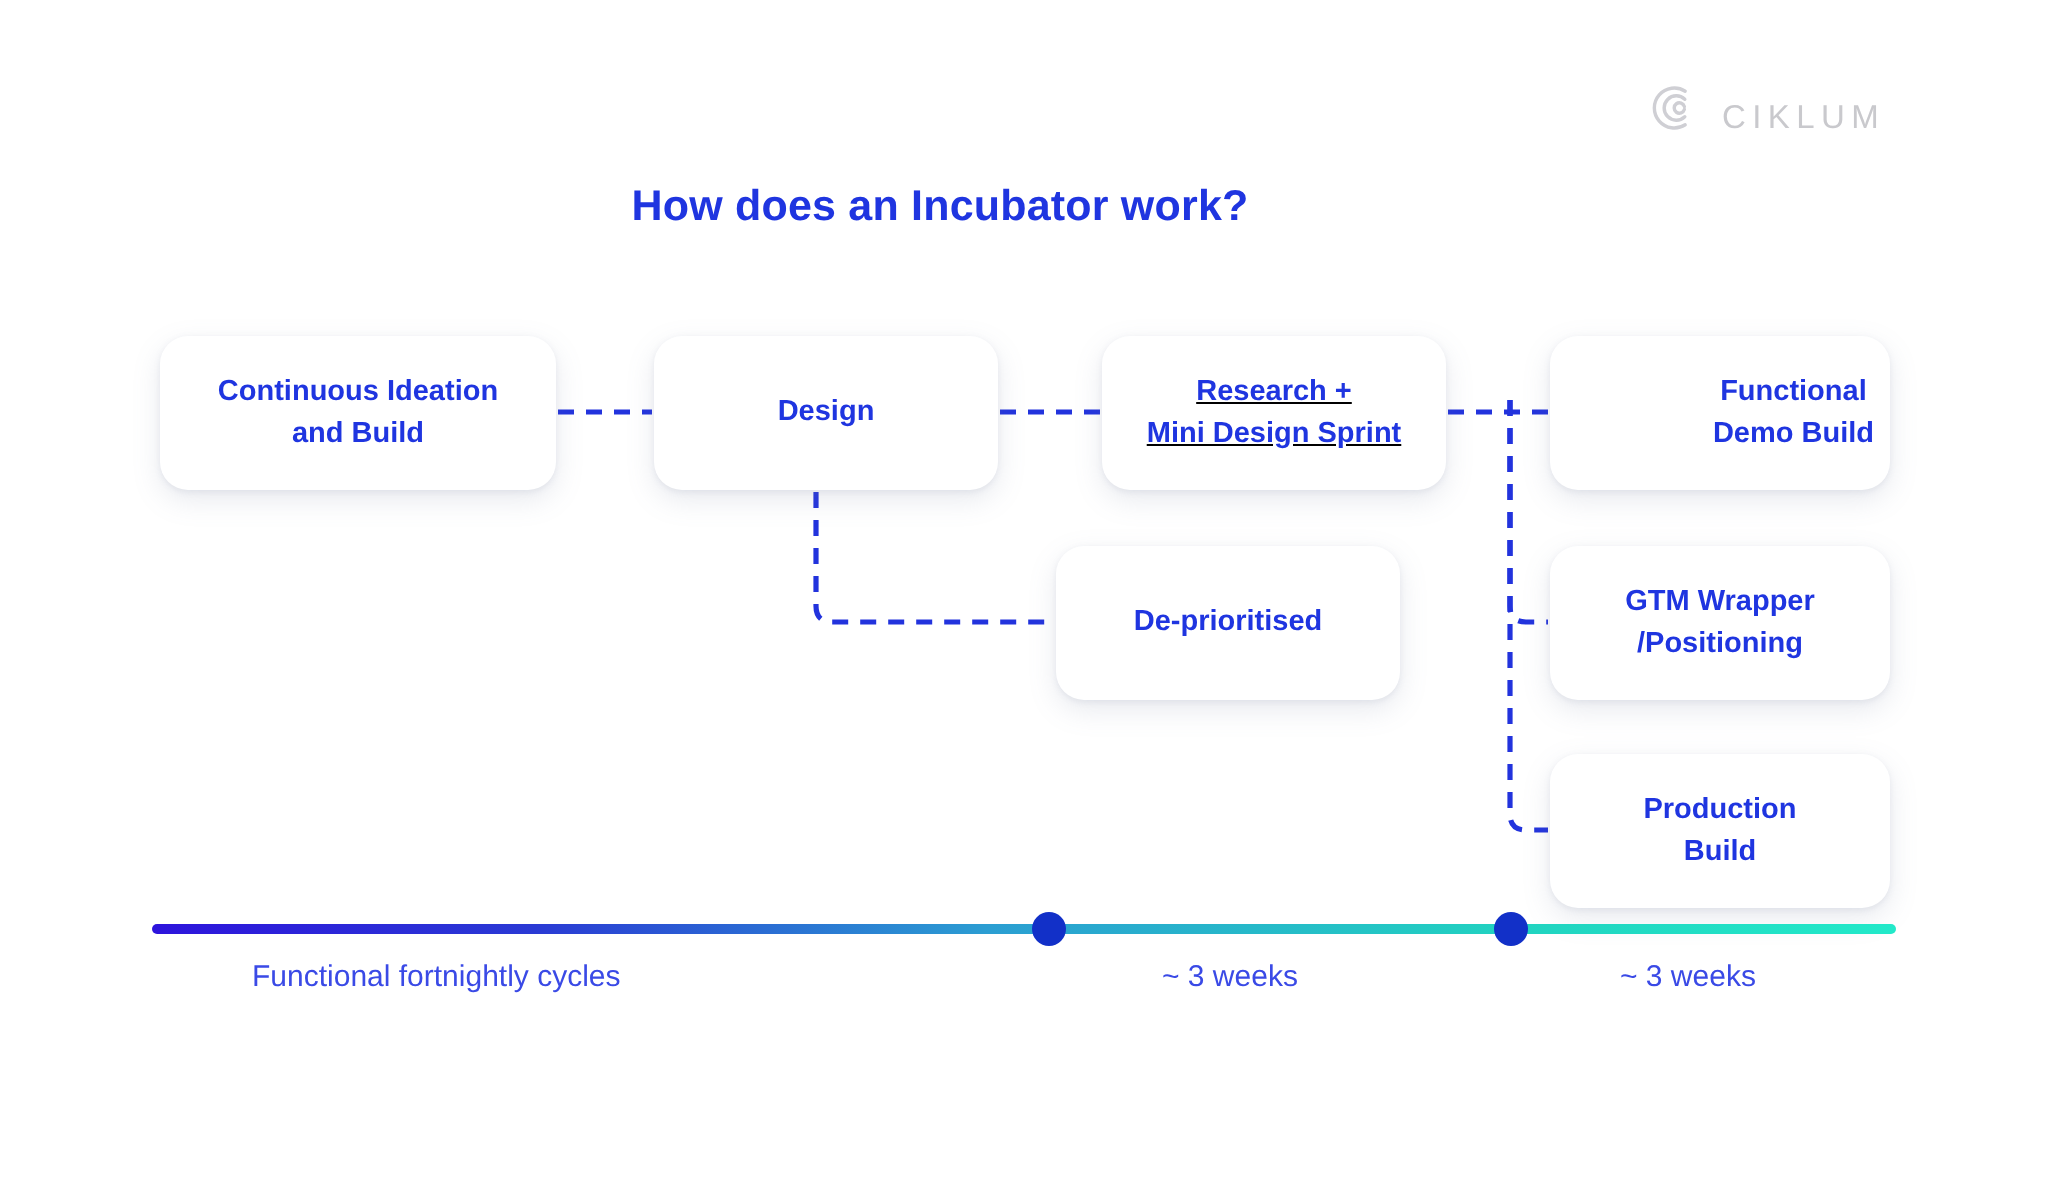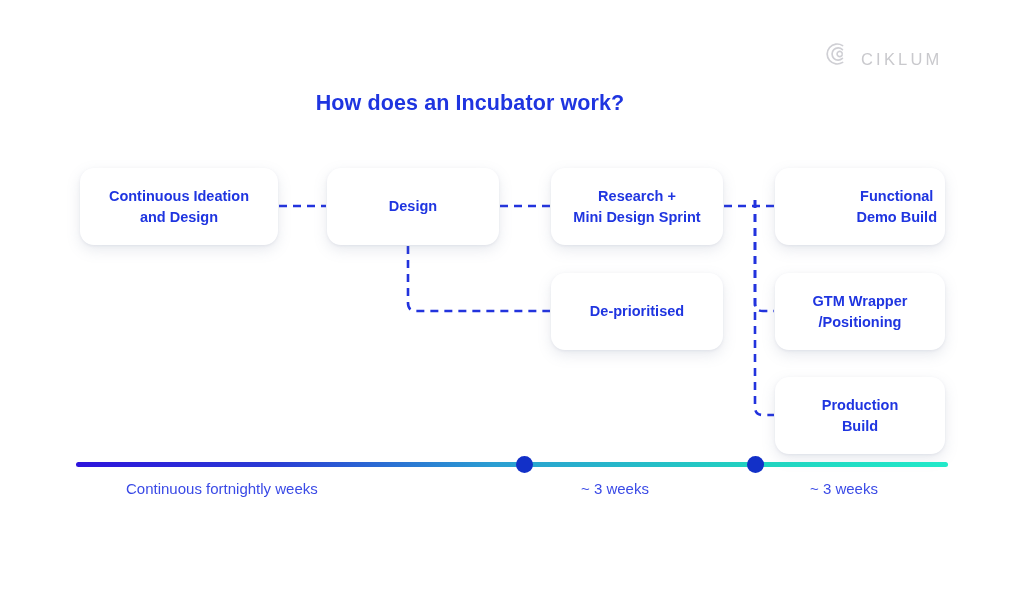--- a/index.html
+++ b/index.html
@@ -141,52 +141,52 @@
       <path d="M408 246 L408 303 Q408 311 416 311 L550 311"></path>
 
       <path d="M755 200 L755 303 Q755 311 763 311 L774 311"></path>
 
       <path d="M755 200 L755 407 Q755 415 763 415 L774 415"></path>
     </g>
   </svg>
 
   <div class="card" style="left:80px; top:168px; width:198px; height:77px;">
     <span class="label">Continuous Ideation
-and Design</span>
+and Build</span>
   </div>
 
   <div class="card" style="left:327px; top:168px; width:172px; height:77px;">
     <span class="label">Design</span>
   </div>
 
-  <div class="card" style="left:551px; top:168px; width:172px; height:77px;">
+  <div class="card" style="left:551px; top:168px; width:172px; height:77px;text-decoration:underline;">
     <span class="label">Research +
 Mini Design Sprint</span>
   </div>
 
   <div class="card" style="left:775px; top:168px; width:170px; height:77px;justify-content:flex-end;">
     <span class="label">Functional
 Demo Build</span>
   </div>
 
-  <div class="card" style="left:551px; top:273px; width:172px; height:77px;">
+  <div class="card" style="left:528px; top:273px; width:172px; height:77px;">
     <span class="label">De-prioritised</span>
   </div>
 
   <div class="card" style="left:775px; top:377px; width:170px; height:77px;">
     <span class="label">Production
 Build</span>
   </div>
 
   <div class="card" style="left:775px; top:273px; width:170px; height:77px;">
     <span class="label">GTM Wrapper
 /Positioning</span>
   </div>
 
   <div id="timeline-line"></div>
   <div class="tl-dot" style="left:516px;"></div>
   <div class="tl-dot" style="left:747px;"></div>
 
-  <div class="tl-label" style="left:126px;">Continuous fortnightly weeks</div>
+  <div class="tl-label" style="left:126px;">Functional fortnightly cycles</div>
   <div class="tl-label" style="left:581px;">~ 3 weeks</div>
   <div class="tl-label" style="left:810px;">~ 3 weeks</div>
 
 </div>
 
 </body></html>

